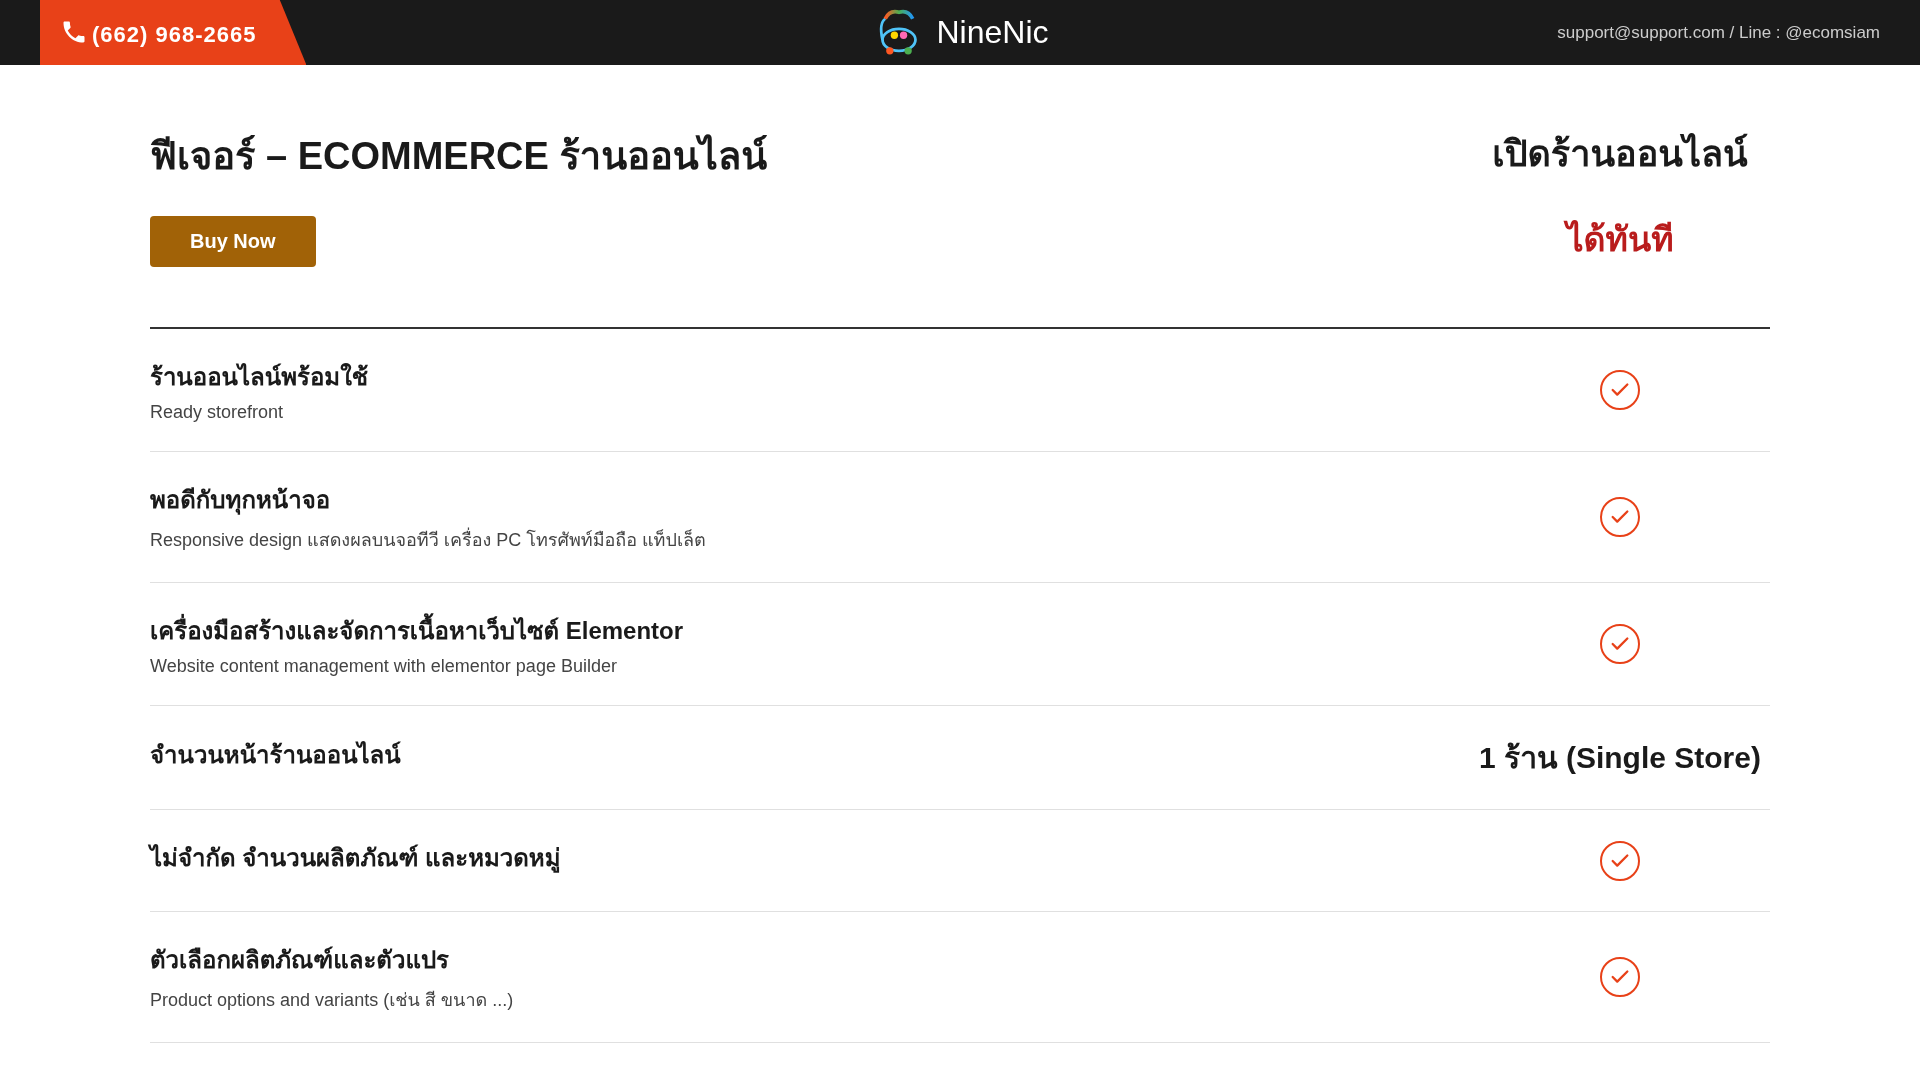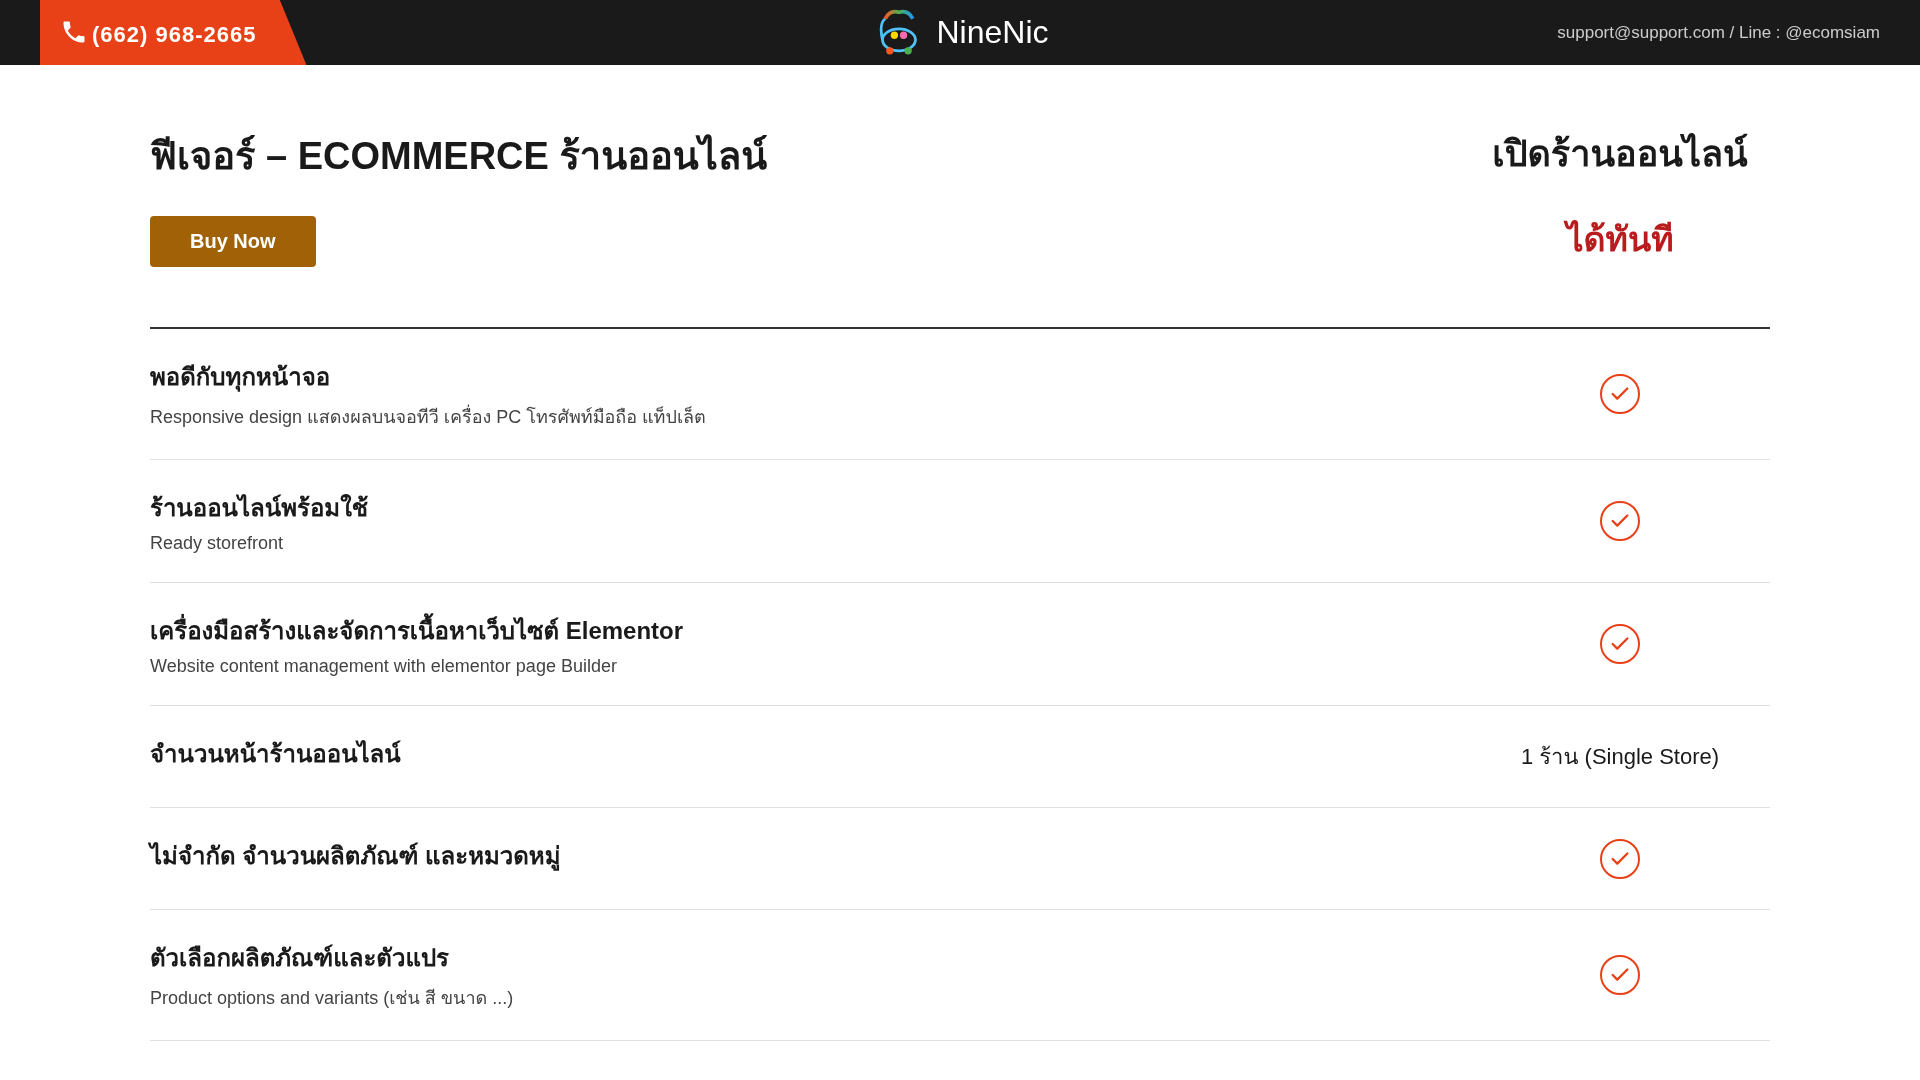--- a/index.html
+++ b/index.html
@@ -176,22 +176,22 @@
       border-radius: 50%;
       border: 2.5px solid #e84118;
       display: flex;
       align-items: center;
       justify-content: center;
       color: #e84118;
       font-size: 22px;
     }
 
     .feature-value {
-      font-size: 22px;
-      font-weight: 400;
+      font-size: 30px;
+      font-weight: 700;
       color: #1a1a1a;
     }
 
     .header-left-col {
       flex: 1;
     }
 
     .header-right-col {
       min-width: 300px;
     }
@@ -256,46 +256,46 @@
       <h2 class="column-title">เปิดร้านออนไลน์</h2>
       <p class="column-subtitle">ได้ทันที</p>
     </div>
   </div>
 
   <hr class="divider">
 
   <div id="features-container">
       <div class="feature-row">
         <div class="feature-left">
+          <div class="feature-title-thai">ร้านออนไลน์พร้อมใช้</div>
+          <div class="feature-subtitle-en">Ready storefront</div>
+        </div>
+        <div class="feature-right">
+          <div class="check-icon">
+            <svg width="22" height="22" viewBox="0 0 24 24" fill="none" stroke="#e84118" stroke-width="2.5" stroke-linecap="round" stroke-linejoin="round">
+              <polyline points="20 6 9 17 4 12"></polyline>
+            </svg>
+          </div>
+        </div>
+      </div>
+      <div class="feature-row">
+        <div class="feature-left">
           <div class="feature-title-thai">พอดีกับทุกหน้าจอ</div>
           <div class="feature-subtitle-en">Responsive design แสดงผลบนจอทีวี เครื่อง PC โทรศัพท์มือถือ แท็ปเล็ต</div>
         </div>
         <div class="feature-right">
           <div class="check-icon">
             <svg width="22" height="22" viewBox="0 0 24 24" fill="none" stroke="#e84118" stroke-width="2.5" stroke-linecap="round" stroke-linejoin="round">
               <polyline points="20 6 9 17 4 12"></polyline>
             </svg>
           </div>
         </div>
       </div>
       <div class="feature-row">
         <div class="feature-left">
-          <div class="feature-title-thai">ร้านออนไลน์พร้อมใช้</div>
-          <div class="feature-subtitle-en">Ready storefront</div>
-        </div>
-        <div class="feature-right">
-          <div class="check-icon">
-            <svg width="22" height="22" viewBox="0 0 24 24" fill="none" stroke="#e84118" stroke-width="2.5" stroke-linecap="round" stroke-linejoin="round">
-              <polyline points="20 6 9 17 4 12"></polyline>
-            </svg>
-          </div>
-        </div>
-      </div>
-      <div class="feature-row">
-        <div class="feature-left">
           <div class="feature-title-thai">เครื่องมือสร้างและจัดการเนื้อหาเว็บไซต์ Elementor</div>
           <div class="feature-subtitle-en">Website content management with elementor page Builder</div>
         </div>
         <div class="feature-right">
           <div class="check-icon">
             <svg width="22" height="22" viewBox="0 0 24 24" fill="none" stroke="#e84118" stroke-width="2.5" stroke-linecap="round" stroke-linejoin="round">
               <polyline points="20 6 9 17 4 12"></polyline>
             </svg>
           </div>
         </div>

